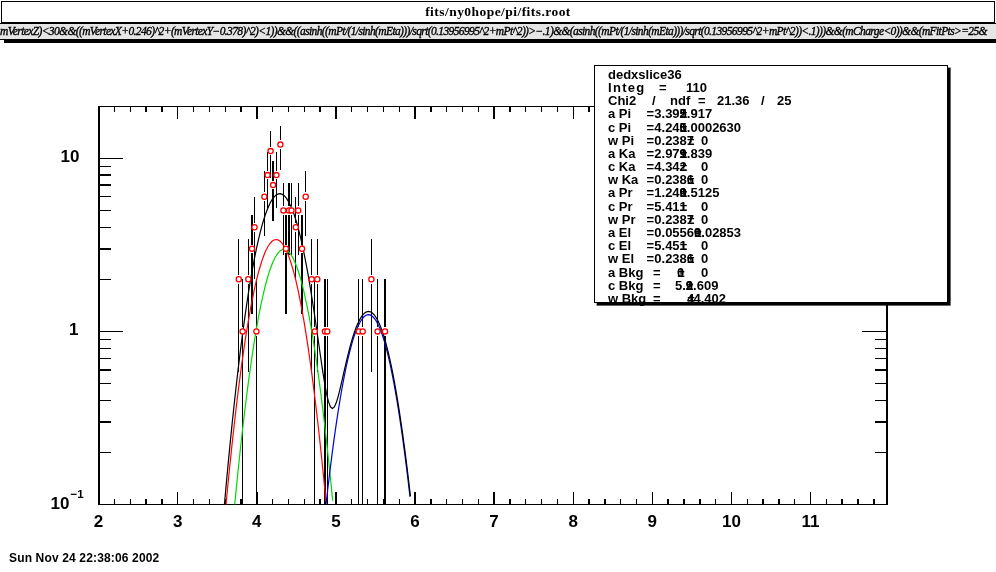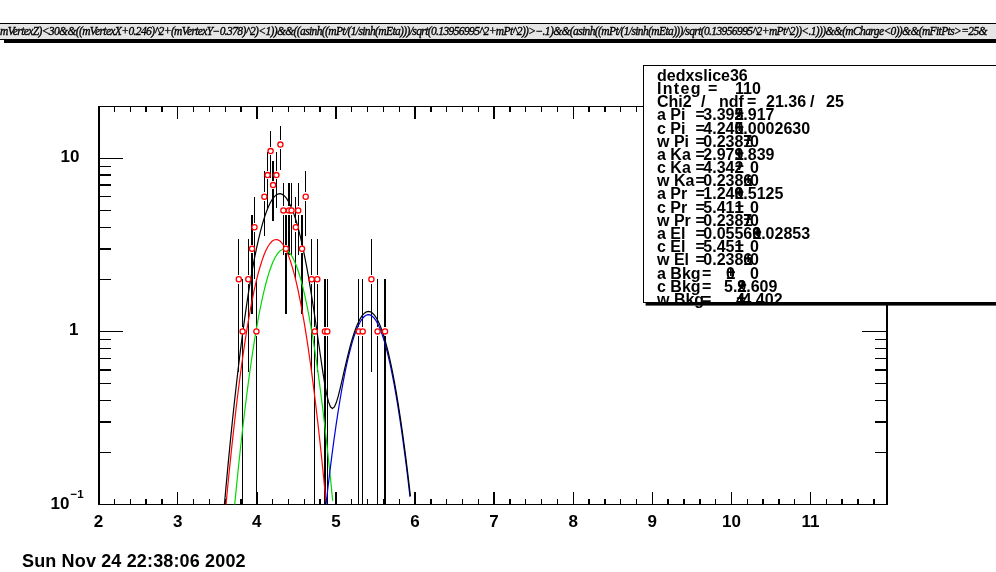--- a/index.html
+++ b/index.html
@@ -4,26 +4,26 @@
 html,body{margin:0;padding:0;width:996px;height:572px;background:#fff;overflow:hidden}
 #c{position:relative;width:996px;height:572px;font-family:"Liberation Sans",sans-serif}
 .abs{position:absolute}
 #tbar{left:0.8px;top:0.8px;width:992.4px;height:20px;border:1.2px solid #000;background:#fff;
  text-align:center;font-family:"Liberation Serif",serif;font-weight:bold;font-size:13.5px;line-height:20px;letter-spacing:0.45px}
 #fstrip{left:0;top:22.6px;width:996px;height:15.2px;background:#e5e5e5;border-top:1.4px solid #000;border-bottom:1.4px solid #000;
  font-family:"Liberation Serif",serif;font-style:italic;font-size:11.5px;line-height:15.2px;white-space:nowrap;overflow:hidden;letter-spacing:-0.62px;-webkit-text-stroke:0.35px #000}
 #fshadow{left:4px;top:40.2px;width:992px;height:2.6px;background:#000}
 #tpave{left:9.5px;top:59.8px;width:541.5px;height:23.6px;border:1.4px solid #000;background:#fff;box-shadow:2.6px 2.6px 0 #000}
 #tpave div{position:absolute;left:4px;top:0.5px;white-space:nowrap;font-weight:bold;font-size:19px;letter-spacing:-0.35px}
-#spave{left:643px;top:65.1px;width:351.6px;height:235.8px;border:1.4px solid #000;background:#fff;box-shadow:2.6px 2.6px 0 #000;font-weight:bold;font-size:16px}
+#spave{left:594px;top:65.1px;width:351.6px;height:235.8px;border:1.4px solid #000;background:#fff;box-shadow:2.6px 2.6px 0 #000;font-weight:bold;font-size:13px}
 .sl{position:absolute;left:13px;height:13.2px;width:330px}
 .sl span{position:absolute;top:0;white-space:pre}
 .q{position:relative;font-style:normal}
 .q i{position:absolute;left:0.5px;top:0;font-style:normal}
-#date{left:22px;top:550.5px;font-size:18px;font-weight:bold;letter-spacing:0.15px}
+#date{left:9px;top:550.5px;font-size:12px;font-weight:bold;letter-spacing:0.15px}
 </style></head>
 <body>
 <div id="c">
 <svg width="996" height="572" viewBox="0 0 996 572" style="position:absolute;left:0;top:0">
       <g shape-rendering="crispEdges" stroke="#000">
 <rect x="98.6" y="106.5" width="788.1999999999999" height="398.0" fill="none" stroke="#000" stroke-width="1.8"></rect>
 <line x1="98.6" y1="504.5" x2="98.6" y2="492.0" stroke-width="1.4"></line>
 <line x1="98.6" y1="106.5" x2="98.6" y2="119.0" stroke-width="1.4"></line>
 <line x1="114.4" y1="504.5" x2="114.4" y2="499.0" stroke-width="1.4"></line>
 <line x1="114.4" y1="106.5" x2="114.4" y2="112.0" stroke-width="1.4"></line>
@@ -266,20 +266,21 @@
 <text x="573.2" y="526.5" text-anchor="middle">8</text>
 <text x="652.3" y="526.5" text-anchor="middle">9</text>
 <text x="731.4" y="526.5" text-anchor="middle">10</text>
 <text x="810.5" y="526.5" text-anchor="middle">11</text>
 <text x="79.5" y="162" text-anchor="end">10</text>
 <text x="78.5" y="334.5" text-anchor="end">1</text>
 <text x="69.5" y="508.5" text-anchor="end">10</text>
 <text x="70.5" y="497.5" font-size="11.5px">−1</text>
 </g>
     </svg>
+<div class="abs" id="tbar">fits/ny0hope/pi/fits.root</div>
 <div class="abs" id="fstrip">mVertexZ)&lt;30&amp;&amp;((mVertexX+0.246)^2+(mVertexY−0.378)^2)&lt;1))&amp;&amp;((asinh((mPt/(1/sinh(mEta)))/sqrt(0.13956995^2+mPt^2))&gt;−.1)&amp;&amp;(asinh((mPt/(1/sinh(mEta)))/sqrt(0.13956995^2+mPt^2))&lt;.1)))&amp;&amp;(mCharge&lt;0))&amp;&amp;(mFitPts&gt;=25&amp;</div>
 <div class="abs" id="fshadow"></div>
 <div class="abs" id="spave">
       <div class="sl" style="top:0.9px">
         <span style="left:0">dedxslice36</span>
       </div>
       <div class="sl" style="top:14.1px">
         <span style="left:0"><span style="letter-spacing:1.3px">Integ</span></span>
         <span style="left:51px">=</span>
         <span style="left:78px">110</span>

